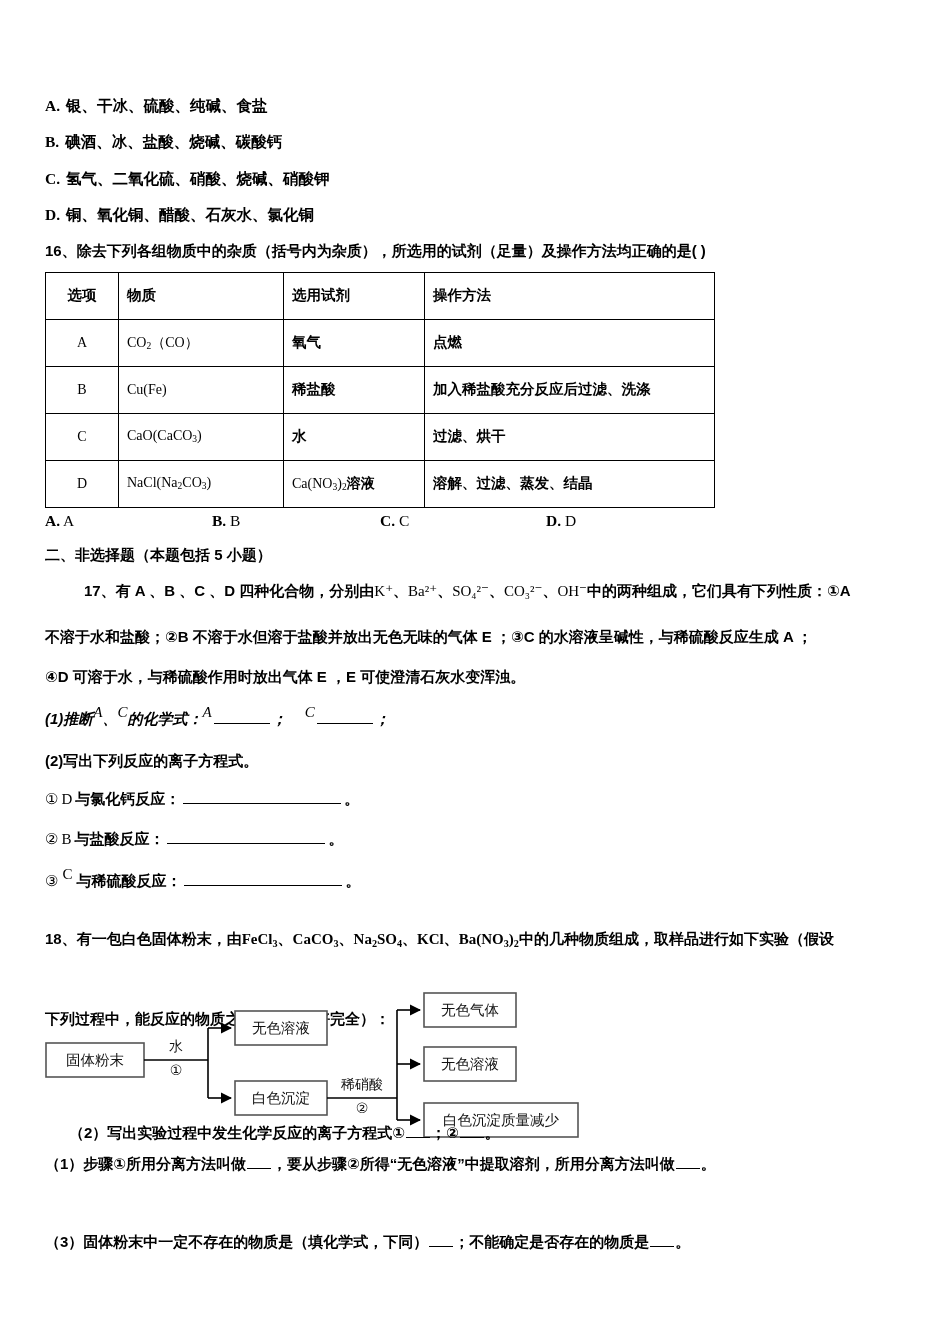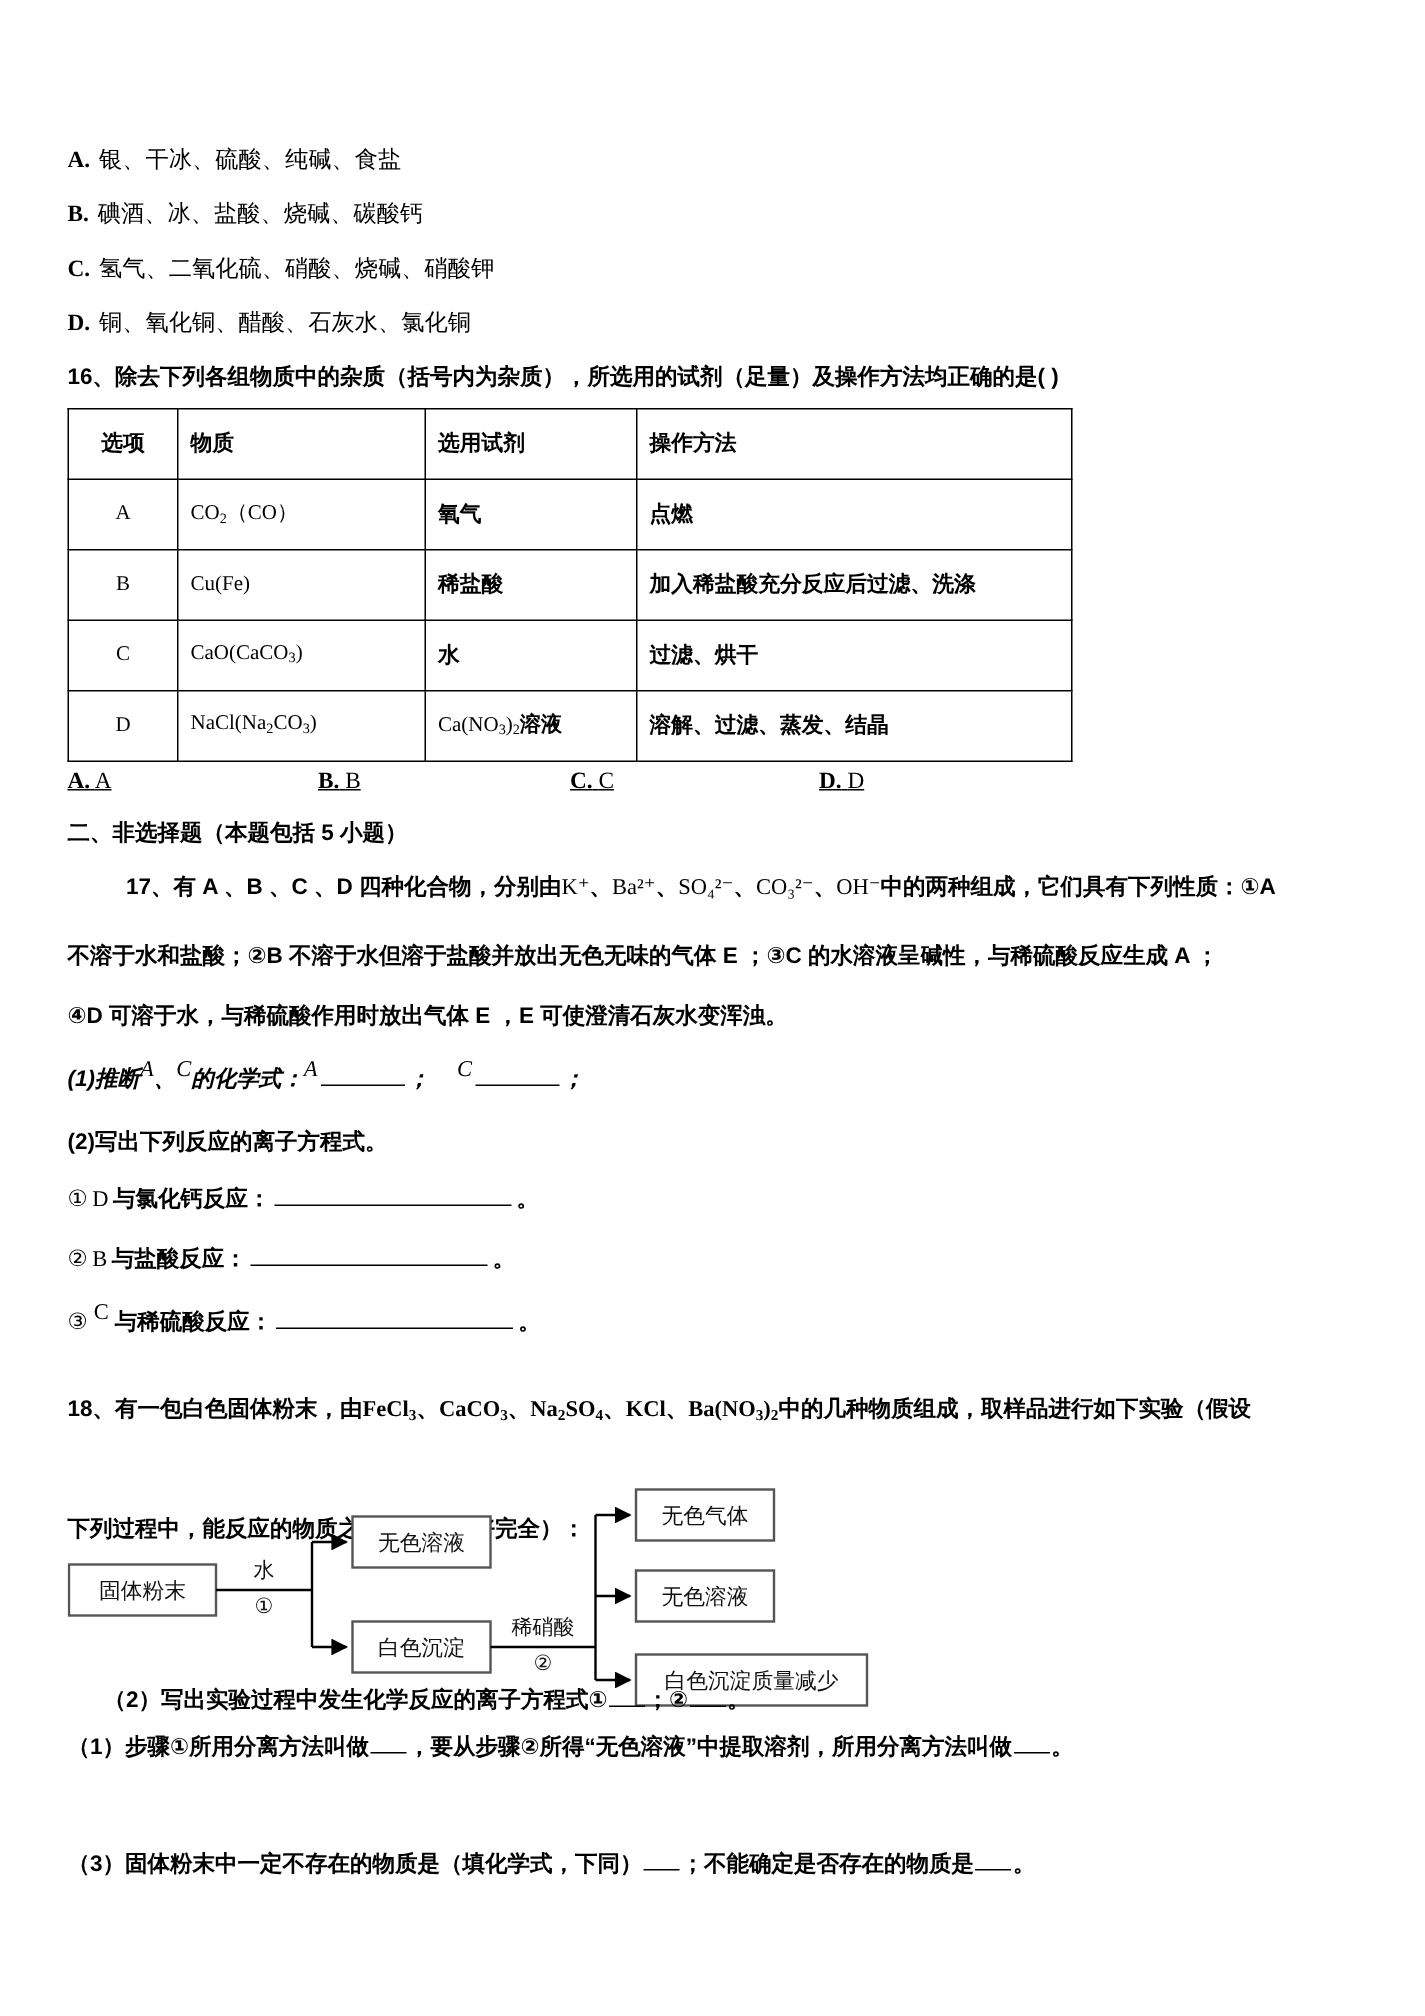--- a/index.html
+++ b/index.html
@@ -25,21 +25,21 @@
   .bold { font-weight: bold; }
 
   
   .choice {
     position: absolute;
     left: 45px;
     font-size: 15.5px;
     white-space: nowrap;
   }
   .choice .lbl { font-weight: bold; margin-right: 6px; }
-  .choice .txt { font-weight: normal; }
+  .choice .txt { font-weight: bold; }
 
   
   .qline {
     position: absolute;
     left: 45px;
     font-size: 15.5px;
     white-space: nowrap;
   }
 
   
@@ -66,21 +66,20 @@
   .cjk { font-family: "Liberation Sans", "DejaVu Sans", sans-serif; font-weight: bold; }
   .mono-f { font-family: "Liberation Mono", "DejaVu Sans Mono", monospace; font-size: 14px; }
   sub { font-size: 0.68em; vertical-align: -0.25em; }
 
   
   .ansrow { position: absolute; top: 512px; left: 0; width: 950px; height: 22px; }
   .ansrow span.ans {
     position: absolute;
     font-size: 15.5px;
     white-space: nowrap;
-    text-decoration: underline;
   }
   .ansrow span.ans b { font-weight: bold; }
 
   
   .blank-s {
     display: inline-block;
     border-bottom: 1.4px solid #000;
     width: 56px;
     height: 13px;
     margin: 0 2px;

